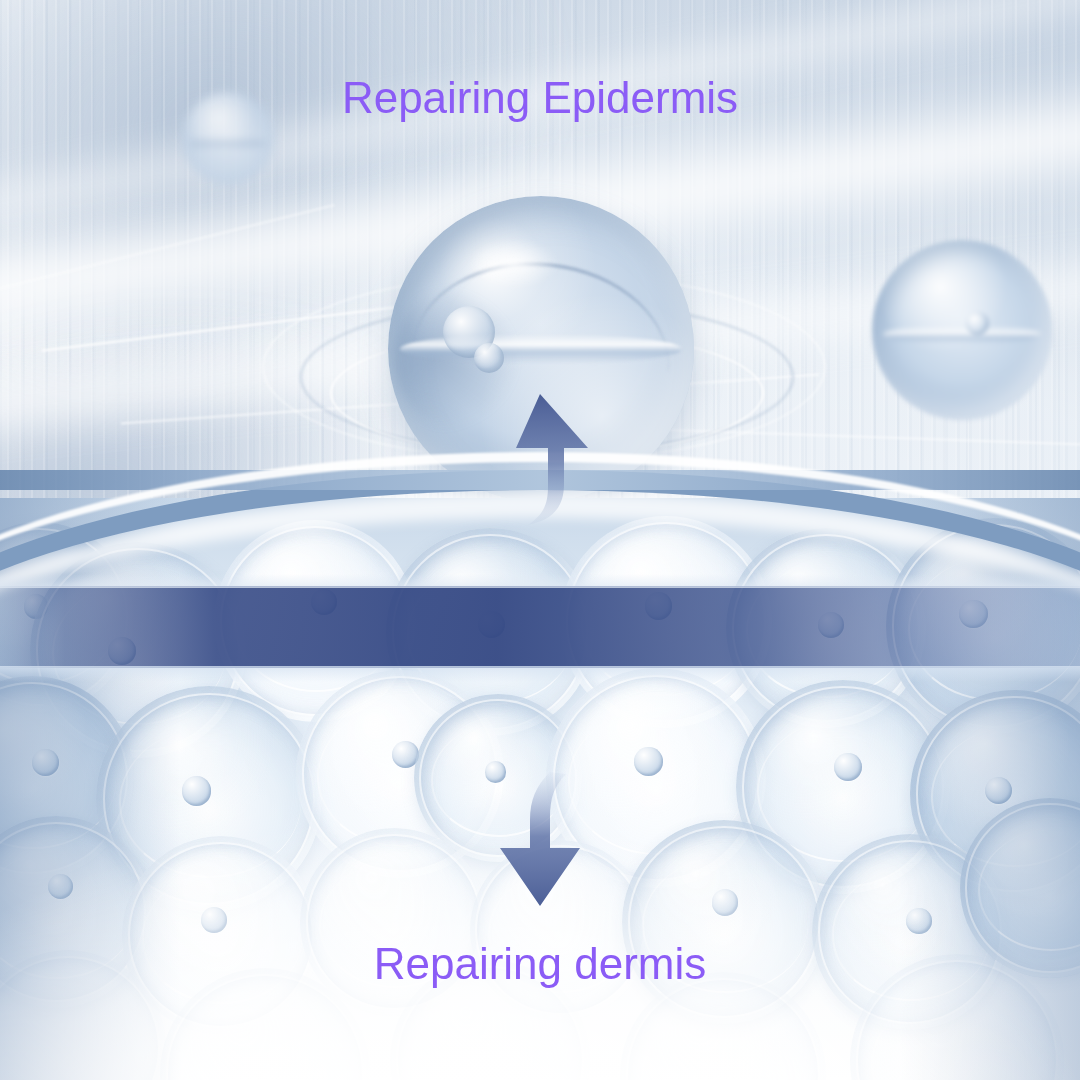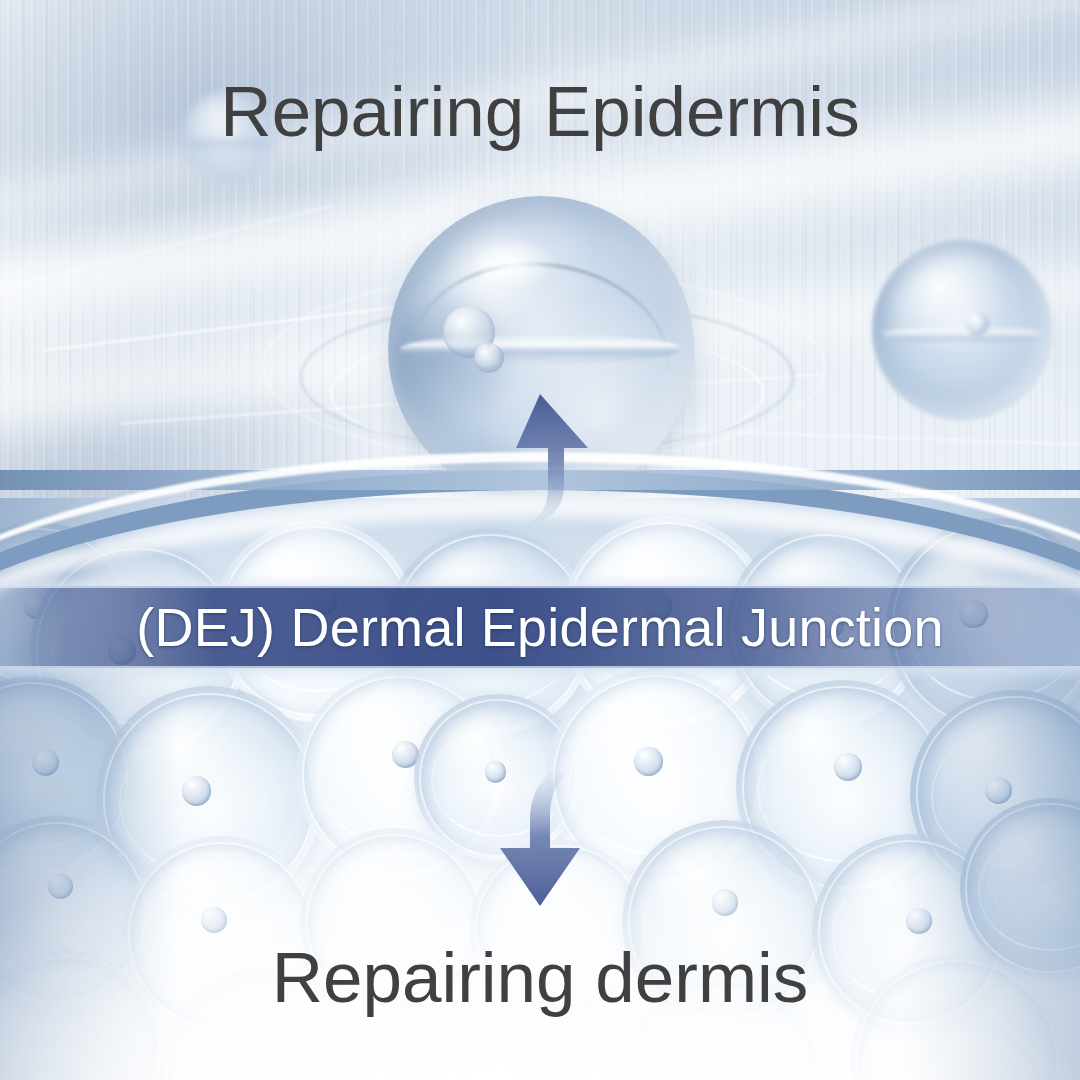--- a/index.html
+++ b/index.html
@@ -276,22 +276,22 @@
     font-size:54px;line-height:1;
     color:#ffffff;
     letter-spacing:.2px;
     white-space:nowrap;
     text-shadow:0 1px 3px rgba(20,38,80,.55);
   }
 
   
   .title{
     position:absolute;width:100%;text-align:center;
-    color:#404040;
-    font-size:71px;line-height:1;
+    color:#8b5cf6;
+    font-size:44px;line-height:1;
     white-space:nowrap;
   }
   .title.top{top:76px;}
   .title.bottom{top:942px;}
 
   
   .arrow{position:absolute;}
   .arrow svg{display:block;overflow:visible;}
 </style>
 </head>
@@ -479,19 +479,18 @@
       </defs>
       <path d="M70 2 C56 16 50 30 50 50
                L50 78 L20 78 L60 136 L100 78 L70 78
                L70 48 C70 28 74 16 86 4 Z" fill="url(#dnGrad)"></path>
     </svg>
   </div>
 
   <div class="dej-band">
     <div class="haze-top"></div>
     <div class="haze-bot"></div>
-    <span class="dej-text">(DEJ) Dermal Epidermal Junction</span>
   </div>
 
   <div class="title top">Repairing Epidermis</div>
   <div class="title bottom">Repairing dermis</div>
 
 </div>
 
 </body></html>

